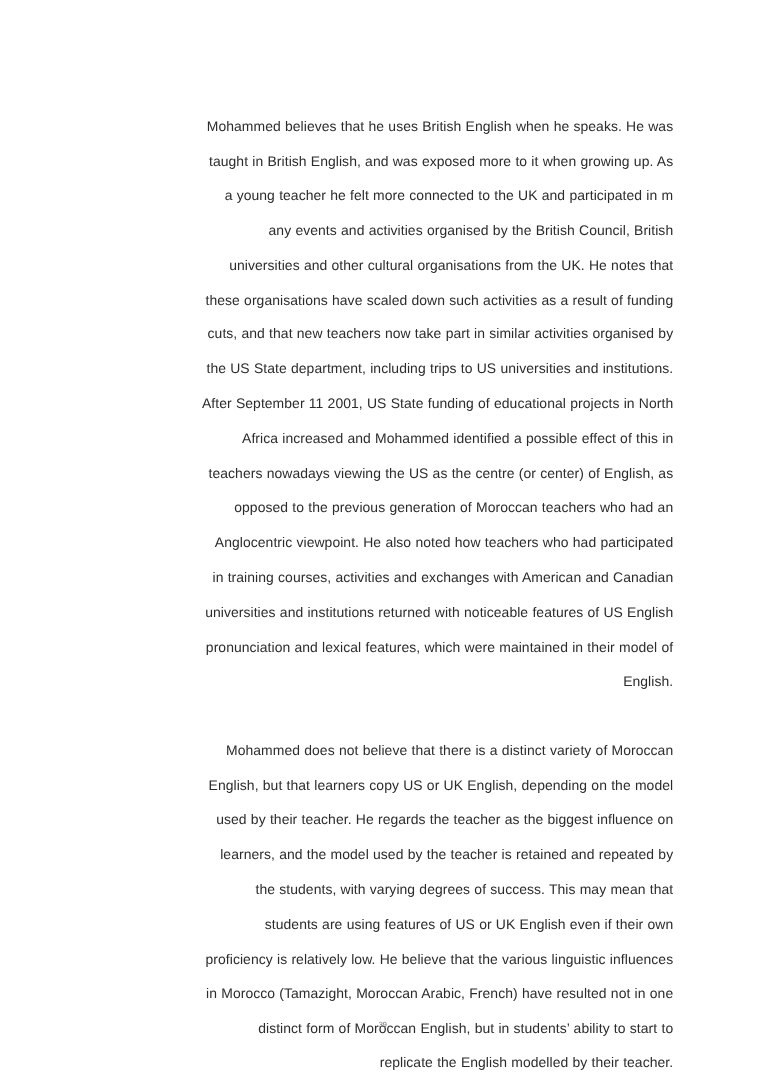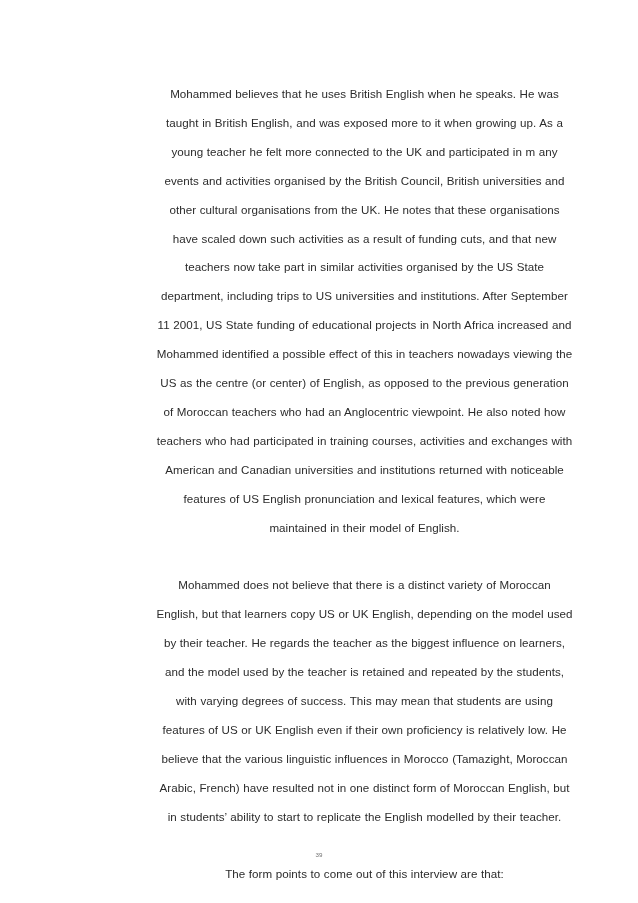--- a/index.html
+++ b/index.html
@@ -23,24 +23,24 @@
   .text-column {
     position: absolute;
     left: 152px;
     top: 76px;
     width: 425px;
   }
   .para {
     font-size: 11.6px;
     line-height: 28.9px;
     color: #2b2b2b;
-    text-align: center;
+    text-align: right;
     letter-spacing: 0.005em;
     word-spacing: 0.02em;
-    margin: 4px;
+    margin: 16px;
   }
   .para + .para {
     margin-top: 28.9px;
   }
   .para-lead {
     margin-top: 86px;
   }
   .page-number {
     position: absolute;
     left: 0;

